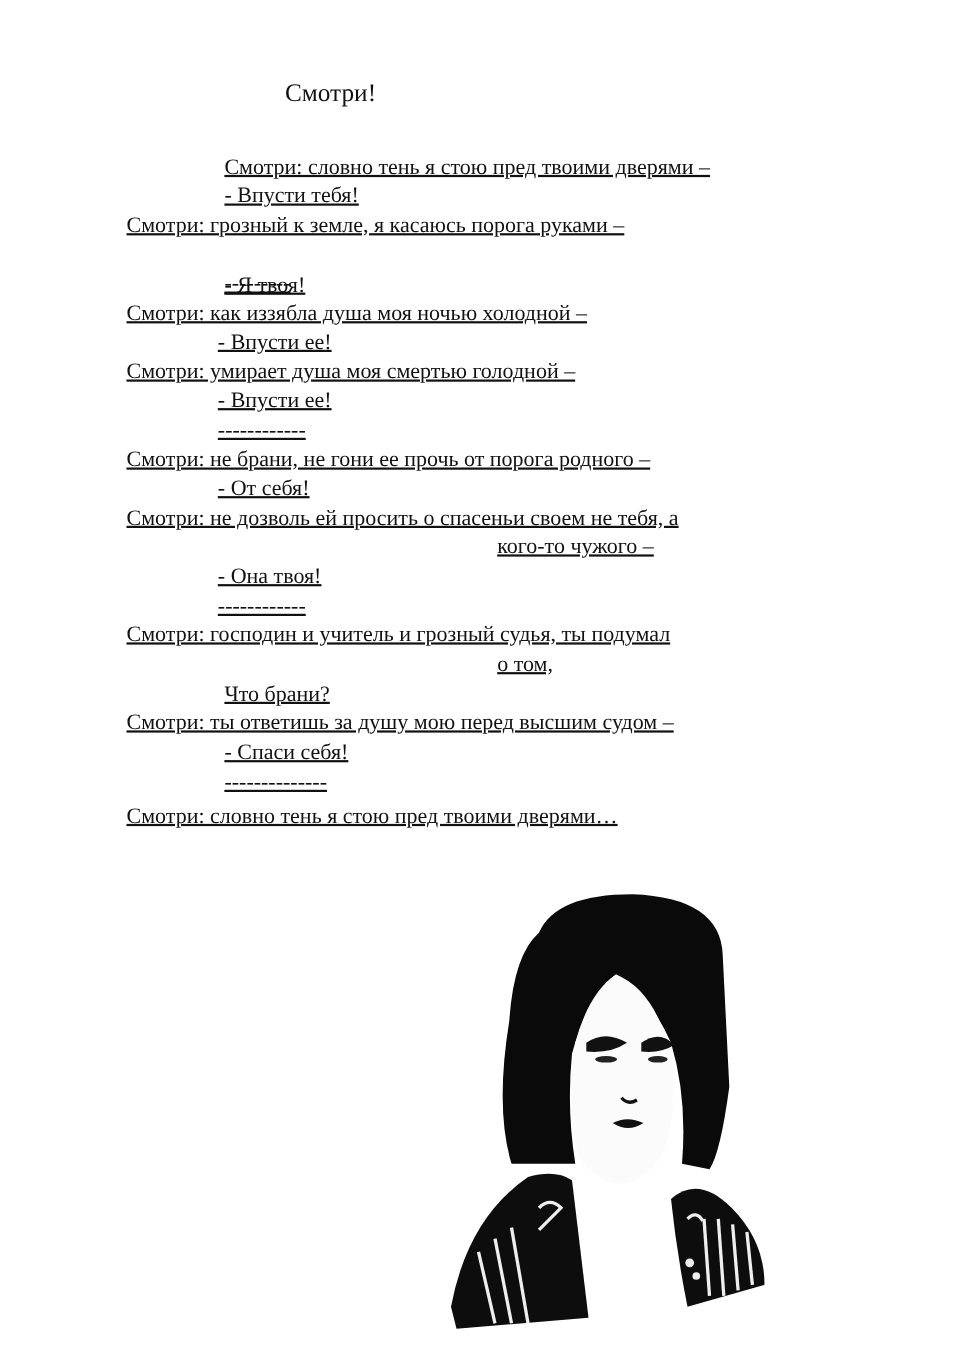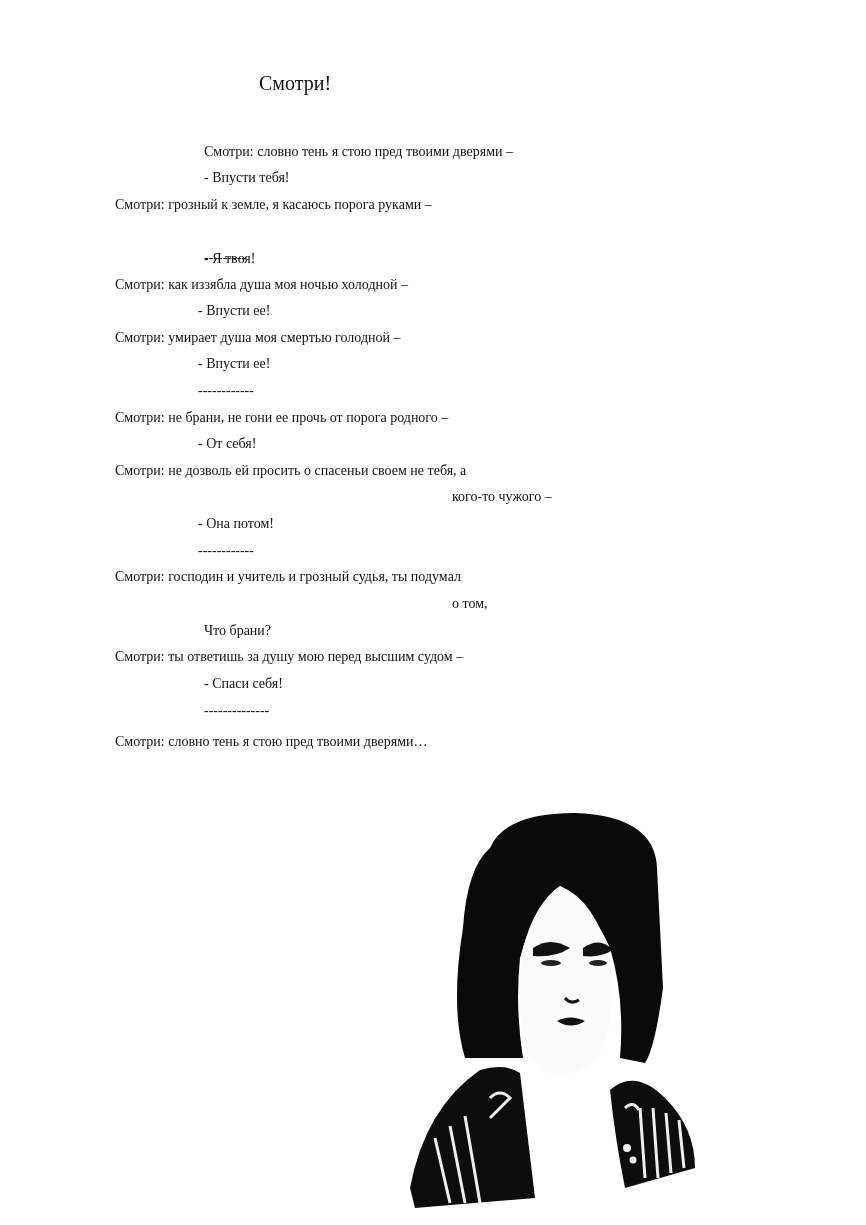--- a/index.html
+++ b/index.html
@@ -1,19 +1,19 @@
 <!DOCTYPE html>
 <html><head>
 <meta charset="utf-8">
 <style>
   html, body { margin:0; padding:0; background:#ffffff; }
   body { width:866px; height:1225px; position:relative; overflow:hidden;
          font-family:"Liberation Serif","DejaVu Serif",serif; color:#111; }
-  .title { position:absolute; left:259px; top:72px; font-size:20px; }
-  .line { position:absolute; font-size:14px; white-space:nowrap; line-height:24px; }
+  .title { position:absolute; left:259px; top:72px; font-size:23px; }
+  .line { position:absolute; font-size:20px; white-space:nowrap; line-height:24px;text-decoration:underline; }
   .illus { position:absolute; left:395px; top:808px; width:320px; height:417px; }
   .pnum { position:absolute; left:407px; top:1208px; font-size:15px; color:#fff; }
 </style>
 </head>
 <body>
 
 <div>
   <div class="title">Смотри!</div>
   <div id="poem">
       <div class="line" style="left: 204px; top: 140px;">Смотри: словно тень я стою пред твоими дверями –</div>
@@ -23,21 +23,21 @@
       <div class="line" style="left: 204px; top: 246px;">---------</div>
       <div class="line" style="left: 115px; top: 273px;">Смотри: как иззябла душа моя ночью холодной –</div>
       <div class="line" style="left: 198px; top: 299px;">- Впусти ее!</div>
       <div class="line" style="left: 115px; top: 326px;">Смотри: умирает душа моя смертью голодной –</div>
       <div class="line" style="left: 198px; top: 352px;">- Впусти ее!</div>
       <div class="line" style="left: 198px; top: 379px;">------------</div>
       <div class="line" style="left: 115px; top: 406px;">Смотри: не брани, не гони ее прочь от порога родного –</div>
       <div class="line" style="left: 198px; top: 432px;">- От себя!</div>
       <div class="line" style="left: 115px; top: 459px;">Смотри: не дозволь ей просить о спасеньи своем не тебя, а</div>
       <div class="line" style="left: 452px; top: 485px;">кого-то чужого –</div>
-      <div class="line" style="left: 198px; top: 512px;">- Она потом!</div>
+      <div class="line" style="left: 198px; top: 512px;">- Она твоя!</div>
       <div class="line" style="left: 198px; top: 539px;">------------</div>
       <div class="line" style="left: 115px; top: 565px;">Смотри: господин и учитель и грозный судья, ты подумал</div>
       <div class="line" style="left: 452px; top: 592px;">о том,</div>
       <div class="line" style="left: 204px; top: 619px;">Что брани?</div>
       <div class="line" style="left: 115px; top: 645px;">Смотри: ты ответишь за душу мою перед высшим судом –</div>
       <div class="line" style="left: 204px; top: 672px;">- Спаси себя!</div>
       <div class="line" style="left: 204px; top: 699px;">--------------</div>
       <div class="line" style="left: 115px; top: 730px;">Смотри: словно тень я стою пред твоими дверями…</div>
     </div>
 

